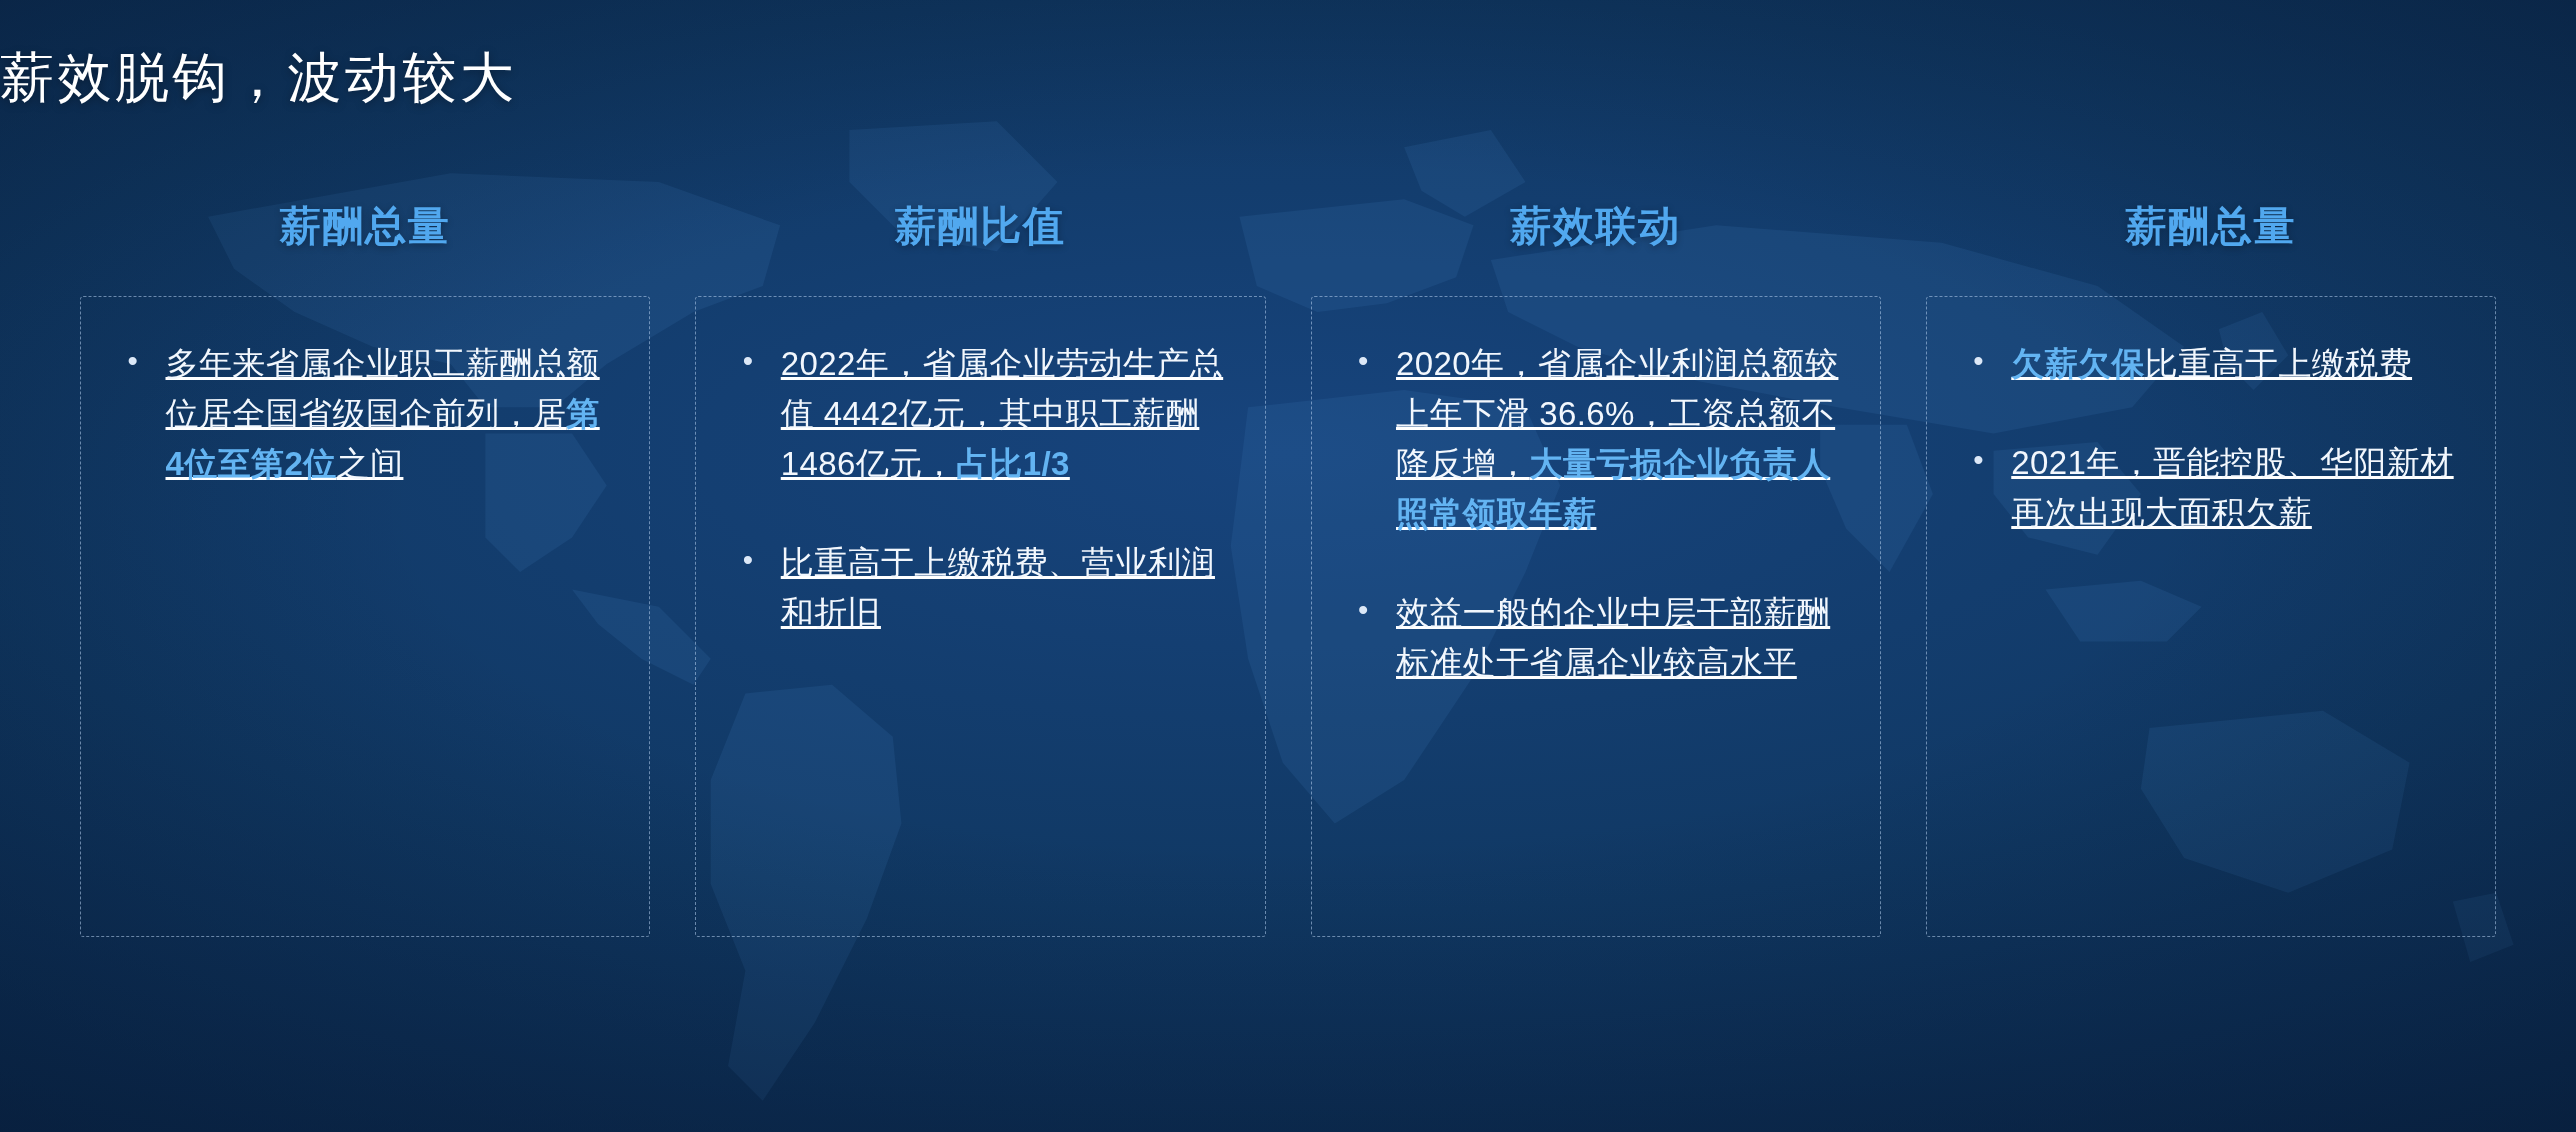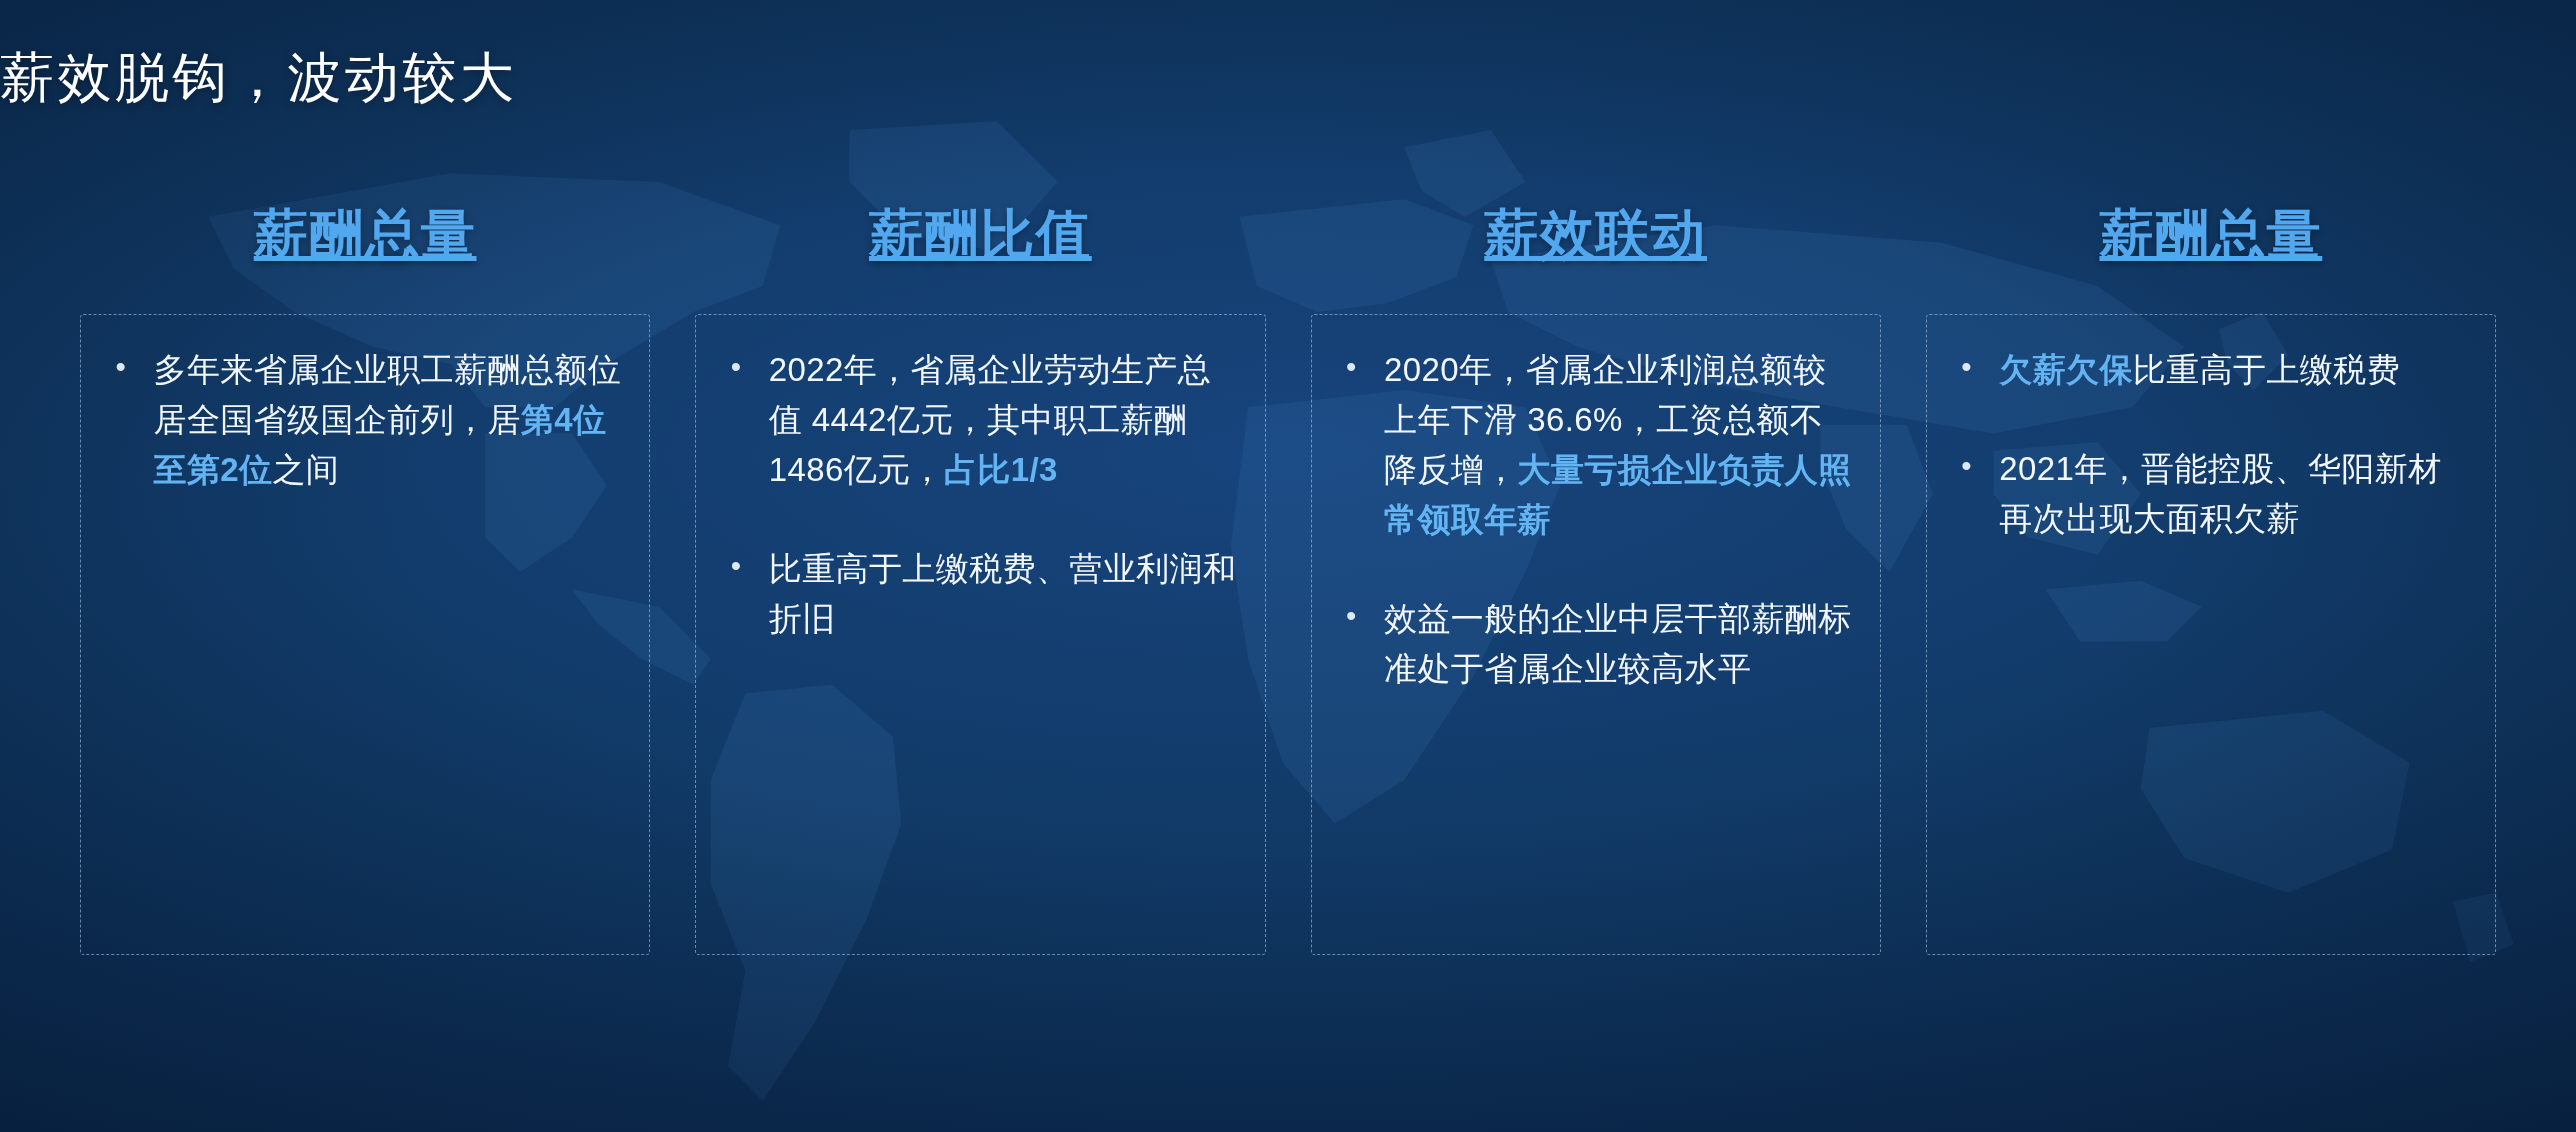--- a/index.html
+++ b/index.html
@@ -60,39 +60,39 @@
     gap: 45px;
   }
   .column {
     flex: 1 1 0;
     display: flex;
     flex-direction: column;
     align-items: stretch;
   }
   .col-head {
     text-align: center;
-    font-size: 54px;
+    font-size: 41px;
     font-weight: 700;
     color: #51a8ef;
     letter-spacing: 1.7px;
     margin-bottom: 42px;
     text-shadow: 0 1.7px 7px rgba(0,0,0,0.3);
-    text-decoration: underline;
   }
   .col-box {
     border: 1.7px dashed rgba(185, 210, 240, 0.55);
     border-radius: 3.5px;
     min-height: 641px;
     padding: 29.5px 26px 29.5px 22.5px;
     box-sizing: border-box;
   }
   ul.bullets {
     list-style: none;
-    margin: 0;
+    margin: 12px;
     padding: 0;
+    text-decoration: underline;
   }
   ul.bullets > li {
     position: relative;
     padding-left: 50px;
     margin-bottom: 49px;
     font-size: 33px;
     line-height: 1.52;
     color: #f2f7fd;
     letter-spacing: 0.4px;
   }

